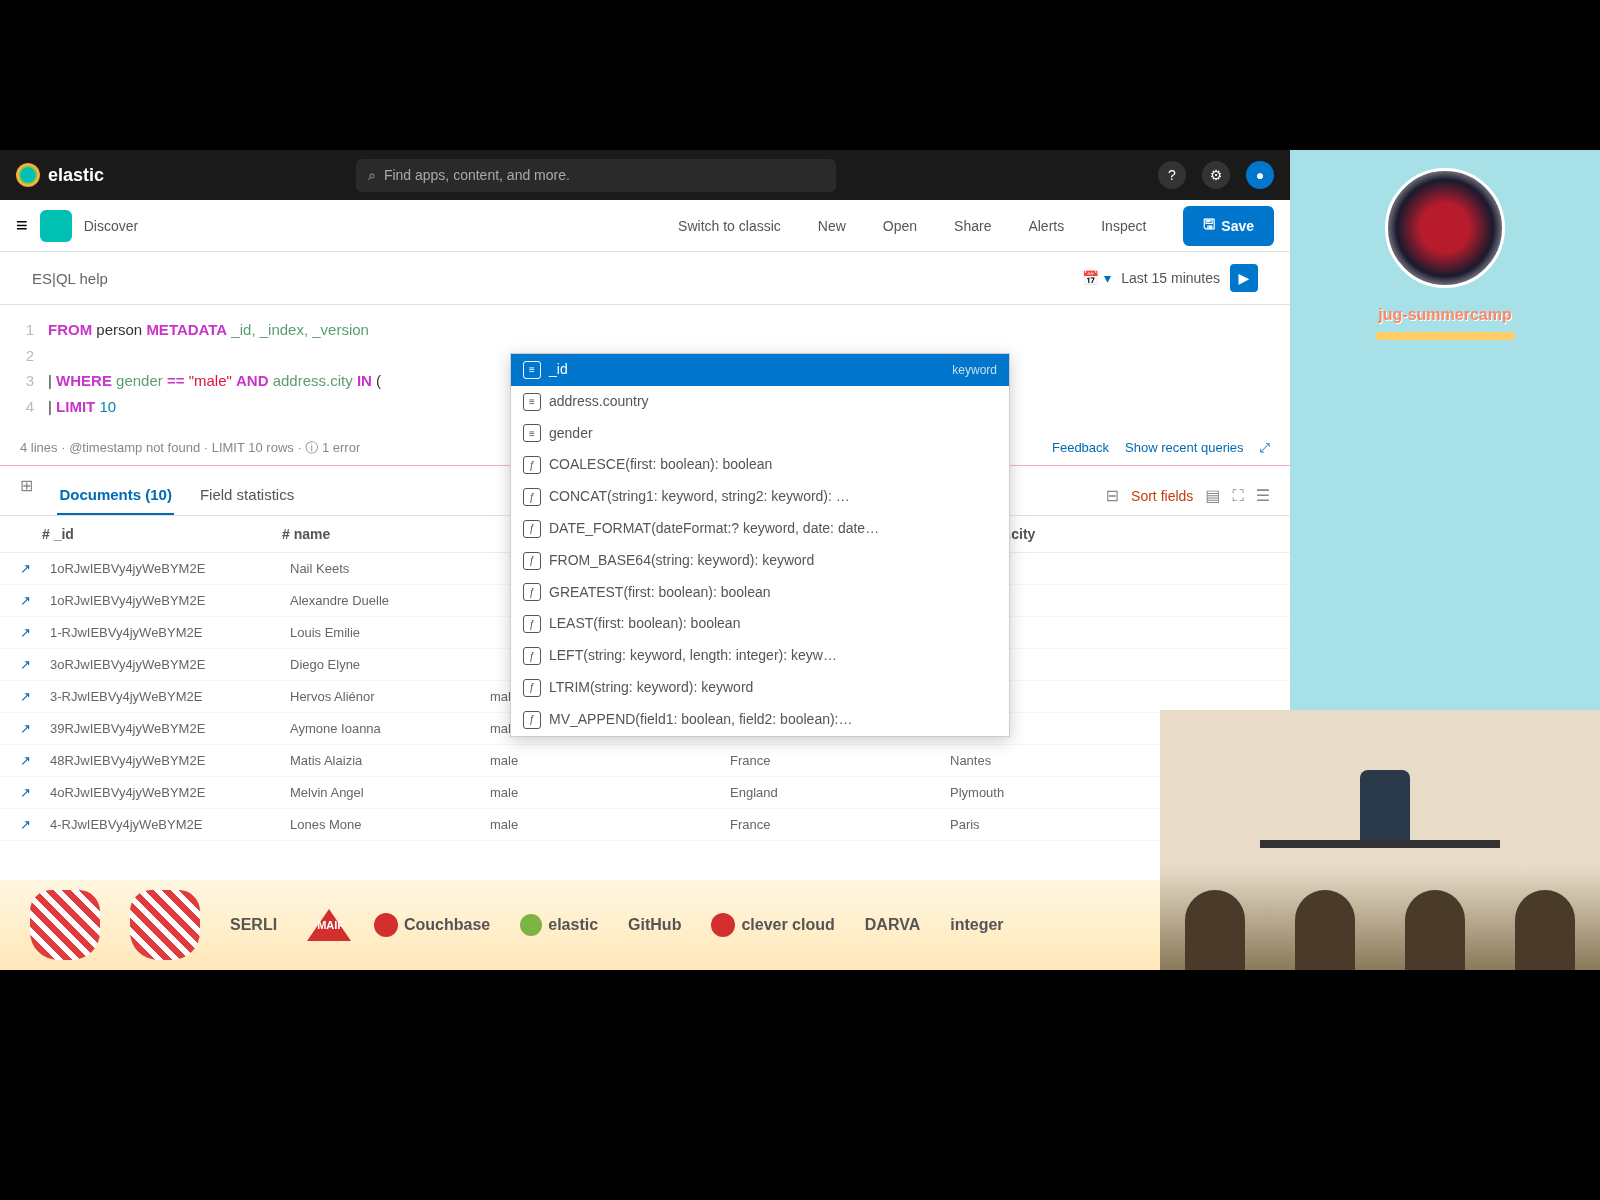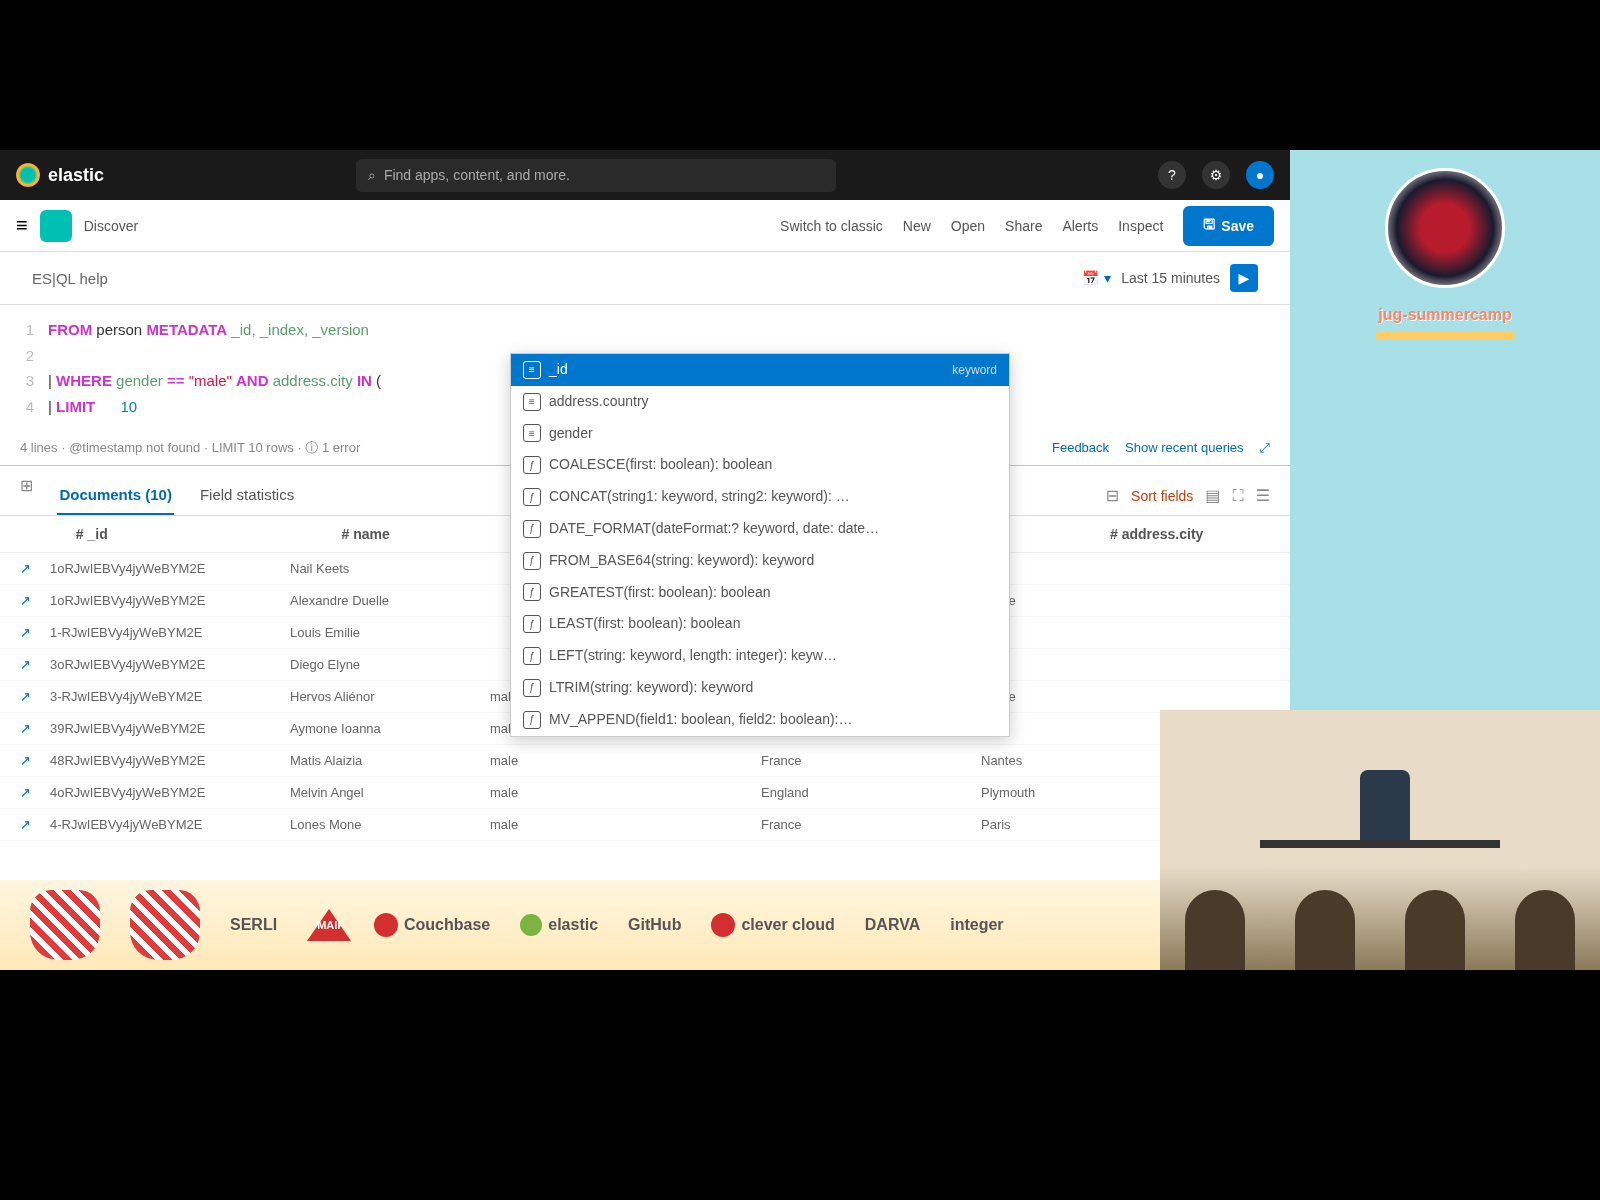--- a/index.html
+++ b/index.html
@@ -9,55 +9,55 @@
 .elastic-logo { display: flex; align-items: center; gap: 8px; color: #fff; font-size: 18px; font-weight: 600; }
 .elastic-logo-icon { width: 24px; height: 24px; background: radial-gradient(circle, #00bfb3 40%, #fec514 60%, #f04e98 80%); border-radius: 50%; }
 .search-bar { flex: 1; max-width: 480px; margin-left: 240px; background: #2a2a2a; border-radius: 6px; padding: 8px 12px; color: #aaa; font-size: 14px; display: flex; align-items: center; gap: 8px; }
 .header-icons { margin-left: auto; display: flex; gap: 16px; align-items: center; }
 .icon-circle { width: 28px; height: 28px; border-radius: 50%; background: #333; display: flex; align-items: center; justify-content: center; color: #fff; font-size: 14px; }
 .icon-circle.blue { background: #0077cc; }
 .subheader { background: #fff; border-bottom: 1px solid #e0e0e0; height: 52px; display: flex; align-items: center; padding: 0 16px; gap: 12px; }
 .menu-icon { font-size: 20px; cursor: pointer; }
 .nav-badge { width: 32px; height: 32px; background: #00bfb3; border-radius: 6px; }
 .breadcrumb { color: #555; font-size: 14px; }
-.subheader-actions { margin-left: auto; display: flex; gap: 20px; align-items: center; font-size: 14px; color: #555; }
+.subheader-actions { margin-left: auto; display: flex; gap: 37px; align-items: center; font-size: 14px; color: #555; }
 .save-btn { background: #0077cc; color: #fff; padding: 8px 20px; border-radius: 6px; font-weight: 600; display: flex; align-items: center; gap: 6px; }
 .query-bar { display: flex; align-items: center; padding: 12px 32px; gap: 12px; border-bottom: 1px solid #e0e0e0; }
 .query-label { color: #666; font-size: 15px; }
 .time-picker { margin-left: auto; display: flex; align-items: center; gap: 10px; font-size: 14px; color: #555; }
 .calendar-icon { color: #006bb4; }
 .play-btn { width: 28px; height: 28px; background: #0077cc; border-radius: 4px; display: flex; align-items: center; justify-content: center; color: #fff; }
 .editor { padding: 12px 20px; font-family: 'Courier New', monospace; font-size: 15px; line-height: 1.7; position: relative; }
 .line { display: flex; gap: 14px; }
 .line-num { color: #bbb; width: 14px; text-align: right; }
 .kw { color: #c935c9; font-weight: bold; }
 .op { color: #c935c9; font-weight: bold; }
 .field { color: #5a9e6f; }
 .str { color: #d14; }
-.num { color: #0086b3; margin-left: 21px; }
+.num { color: #0086b3; }
 .code-text { color: #333; }
 .autocomplete { position: absolute; left: 510px; top: 48px; width: 500px; background: #fff; border: 1px solid #ccc; box-shadow: 0 4px 16px rgba(0,0,0,0.2); font-family: 'Courier New', monospace; font-size: 14px; z-index: 10; }
 .ac-item { padding: 4px 12px; display: flex; align-items: center; gap: 8px; color: #555; }
 .ac-item.selected { background: #0077cc; color: #fff; }
 .ac-item.selected .ac-type { color: #cde; }
 .ac-icon { width: 18px; height: 18px; display: inline-flex; align-items: center; justify-content: center; border: 1px solid currentColor; border-radius: 3px; font-size: 10px; }
 .ac-type { margin-left: auto; color: #999; font-size: 12px; }
 .status-bar { padding: 8px 20px; display: flex; align-items: center; gap: 10px; font-size: 13px; color: #888; border-bottom: 1px solid #f9a8d4; }
 .status-right { margin-left: auto; display: flex; gap: 16px; color: #006bb4; }
 .tabs { display: flex; gap: 24px; padding: 10px 20px 0; border-bottom: 1px solid #e0e0e0; }
 .tab { padding: 10px 2px; font-size: 15px; color: #555; cursor: pointer; }
 .tab.active { color: #006bb4; border-bottom: 2px solid #006bb4; font-weight: 600; }
 .table { width: 100%; font-size: 14px; }
-.table-header { display: flex; padding: 10px 20px; color: #555; font-weight: 600; border-bottom: 1px solid #eee; justify-content: space-between; }
+.table-header { display: flex; padding: 10px 12px; color: #555; font-weight: 600; border-bottom: 1px solid #eee; }
 .table-row { display: flex; padding: 8px 20px; color: #666; font-family: 'Courier New', monospace; font-size: 13px; border-bottom: 1px solid #f5f5f5; align-items: center; }
 .col-expand { width: 30px; color: #006bb4; }
 .col-id { width: 240px; }
 .col-name { width: 200px; }
 .col-gender { width: 240px; }
-.col-country { width: 220px; margin-left: 31px; }
+.col-country { width: 220px; }
 .col-city { width: 160px; }
 .right-overlay { position: absolute; right: 0; top: 150px; width: 310px; height: 641px; background: #a8e0e8; }
 .conf-logo { width: 120px; height: 120px; margin: 18px auto; border-radius: 50%; background: radial-gradient(circle,#b81c2c 30%,#1a1a2e 60%,#fff 90%); border: 3px solid #fff; }
 .conf-text { text-align: center; color: #ff8566; font-size: 16px; font-weight: bold; text-shadow: 1px 1px #fff; }
 .conf-badge { margin: 8px auto; width: 140px; padding: 4px; background: #ffcc66; border-radius: 14px; text-align: center; font-size: 12px; color: #555; }
 .sponsor-strip { position: absolute; left: 0; top: 880px; width: 1160px; height: 90px; background: linear-gradient(#fff6e0,#ffe8b8); display: flex; align-items: center; gap: 30px; padding: 0 30px; }
 .sponsor-sandal { width: 70px; height: 70px; background: repeating-linear-gradient(45deg,#e03c3c,#e03c3c 6px,#fff 6px,#fff 12px); border-radius: 30% 30% 40% 40%; }
 .sponsor { font-size: 16px; color: #555; font-weight: 600; display: flex; align-items: center; gap: 6px; }
 .dot-red { width: 24px; height: 24px; border-radius: 50%; background: #d32f2f; }
 .dot-green { width: 22px; height: 22px; border-radius: 50%; background: #7cb342; }

